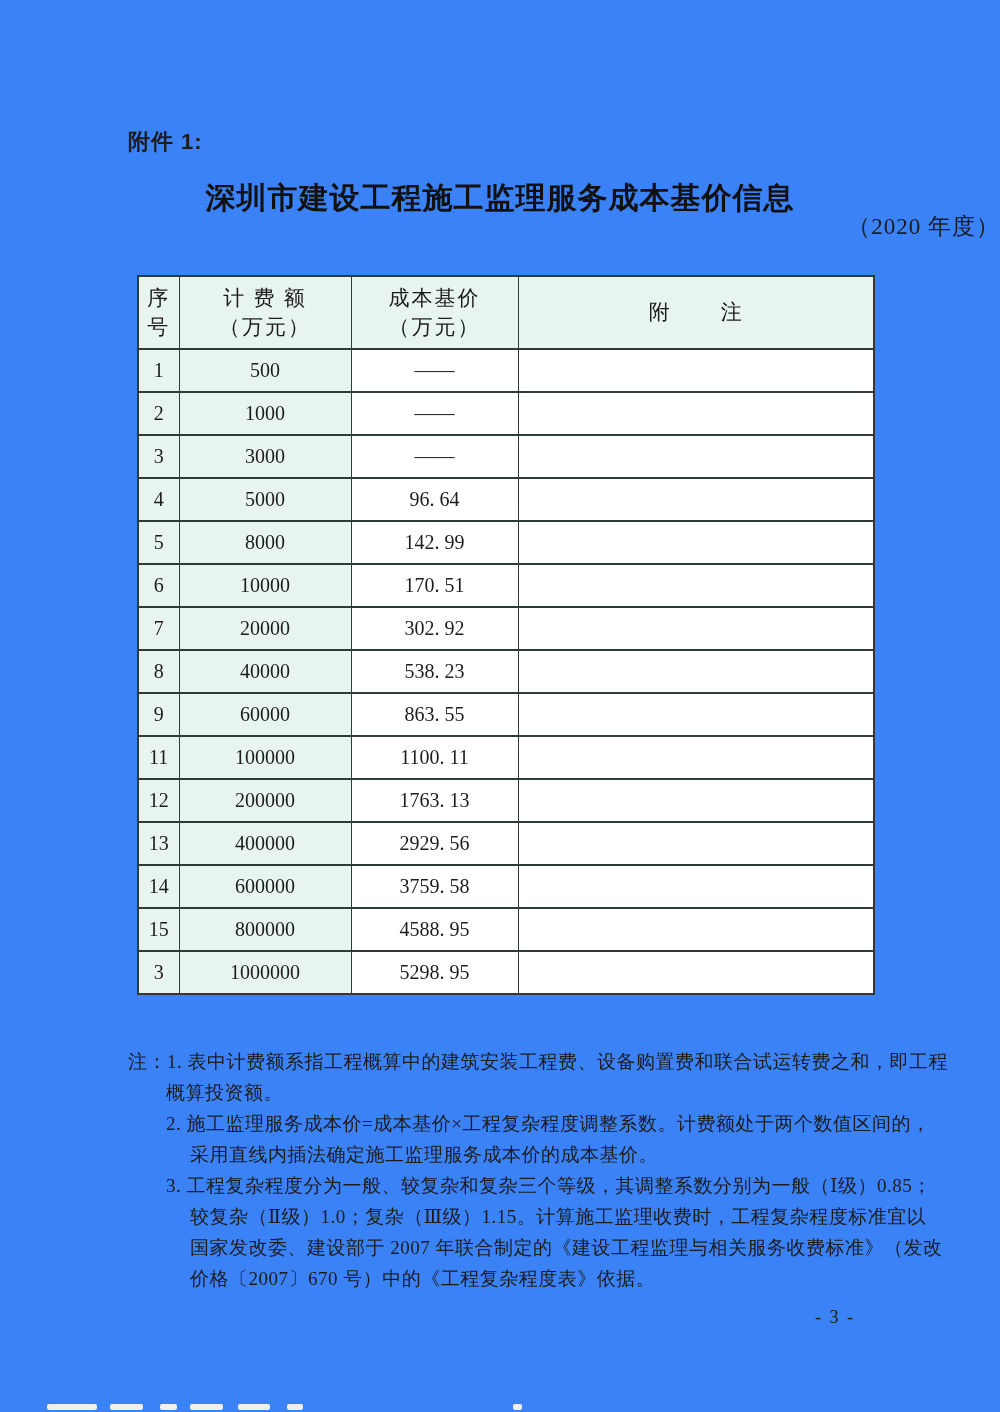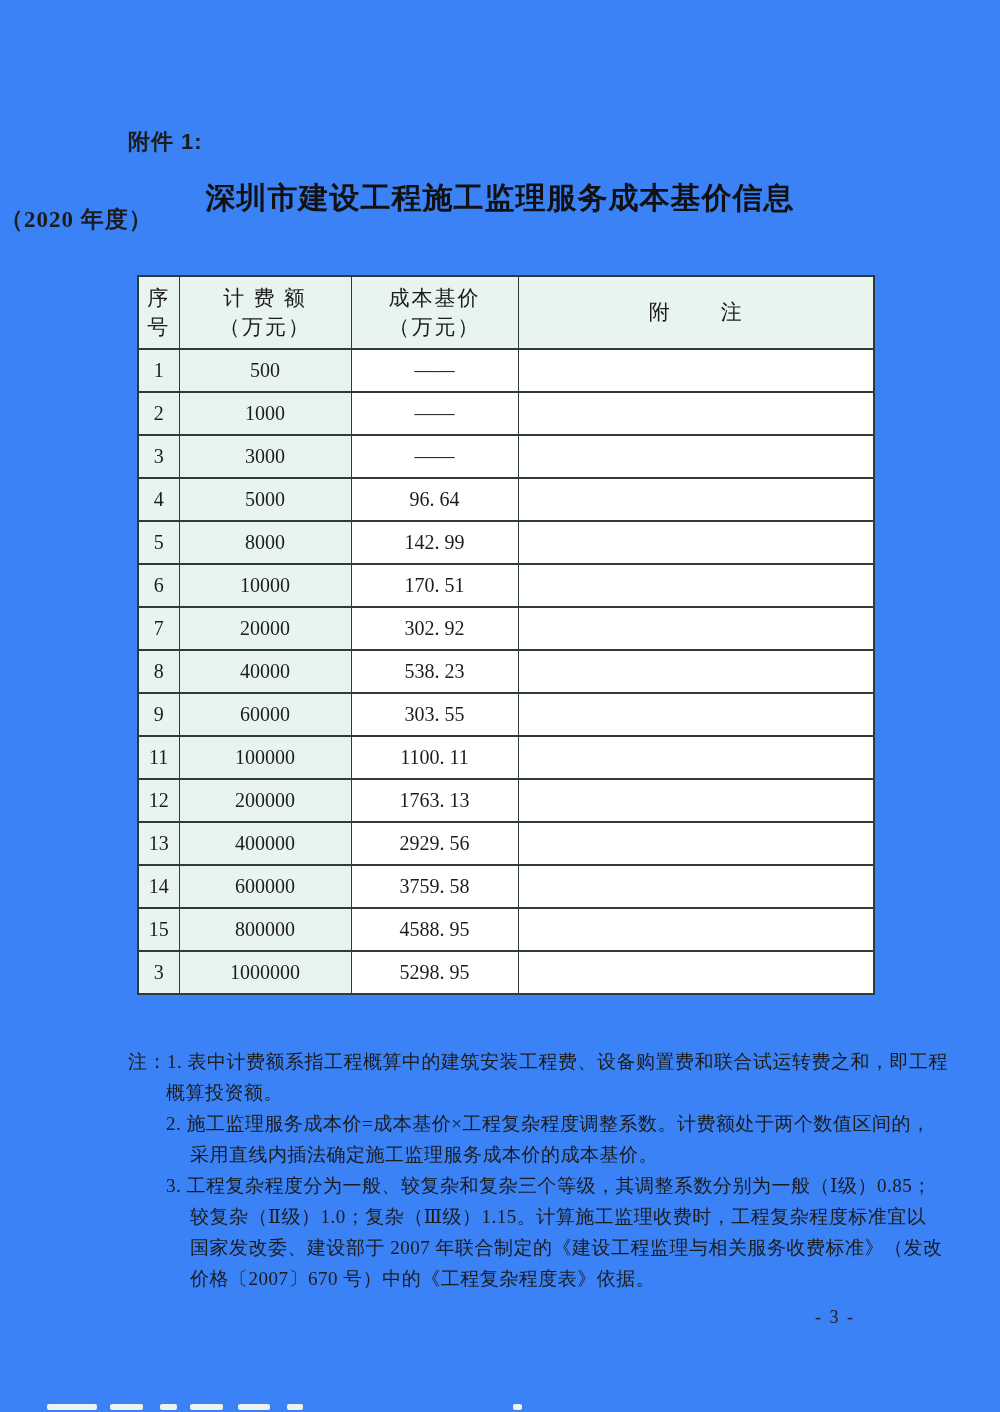--- a/index.html
+++ b/index.html
@@ -32,25 +32,24 @@
     font-family: "Liberation Sans", "DejaVu Sans", sans-serif;
     font-weight: 800;
     font-size: 30px;
     letter-spacing: 1px;
     color: #111;
   }
 
   .doc-subtitle {
     position: absolute;
     left: 0; right: 0;
-    top: 204px;
-    text-align: left;
+    top: 211px;
+    text-align: right;
     font-size: 23px;
     letter-spacing: 1px;
-    font-weight: bold;
   }
 
   table.price-table {
     position: absolute;
     left: 137px;
     top: 275px;
     width: 736px;
     border-collapse: collapse;
     table-layout: fixed;
     border: 2px solid var(--line, #2f3b39);
@@ -195,21 +194,21 @@
       </tr>
         <tr>
         <td class="tint">8</td>
         <td class="tint">40000</td>
         <td>538. 23</td>
         <td></td>
       </tr>
         <tr>
         <td class="tint">9</td>
         <td class="tint">60000</td>
-        <td>303. 55</td>
+        <td>863. 55</td>
         <td></td>
       </tr>
         <tr>
         <td class="tint">11</td>
         <td class="tint">100000</td>
         <td>1100. 11</td>
         <td></td>
       </tr>
         <tr>
         <td class="tint">12</td>

